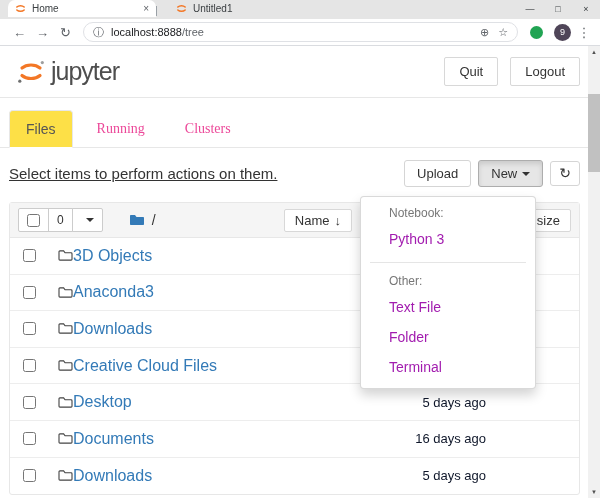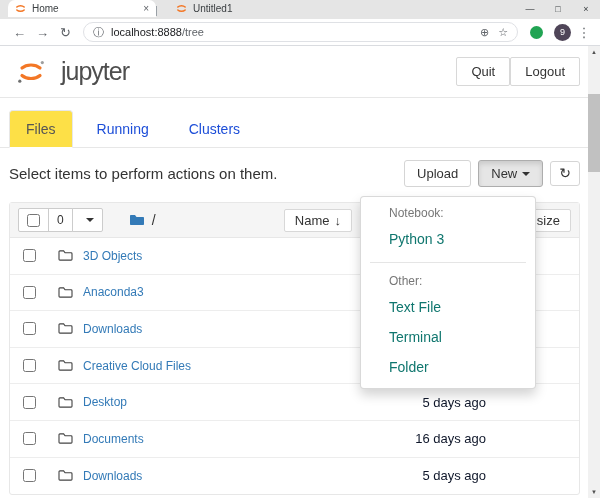--- a/index.html
+++ b/index.html
@@ -26,32 +26,32 @@
   .url-path { color:#5f6368; }
   .omni-right { margin-left:auto; display:flex; gap:9px; color:#5f6368; font-size:11px; }
   .ext-dot { width:13px; height:13px; border-radius:50%; background:#21a453; margin:0 6px; cursor:pointer; }
   .avatar { width:17px; height:17px; border-radius:50%; background:#4f4558; color:#fff; font-size:9px; display:flex; align-items:center; justify-content:center; margin:0 5px; cursor:pointer; }
   .kebab { width:16px; }
 
   
   .page { position:absolute; top:46px; left:0; width:600px; height:452px; background:#fff; overflow:hidden; }
 
   .jp-header { height:52px; display:flex; align-items:center; justify-content:space-between; padding:0 20px 0 16px; border-bottom:1px solid #e7e7e7; }
-  .logo { display:flex; align-items:center; gap:15px; cursor:pointer; }
+  .logo { display:flex; align-items:center; gap:5px; cursor:pointer; }
   .logo-text { font-size:25px; color:#4e4e4e; letter-spacing:-1px; }
-  .header-btns { display:flex; gap:0; }
+  .header-btns { display:flex; gap:12px; }
   .btn { background:#fff; border:1px solid #d8d8d8; border-radius:2px; color:#333; font-size:13px; padding:6px 14px; font-family:inherit; cursor:pointer; }
 
   .jp-tabs { display:flex; align-items:flex-end; padding:0 9px; border-bottom:1px solid #e7e7e7; margin-top:12px; }
   .jp-tab { font-size:14px; padding:10px 16px; cursor:pointer; }
   .jp-tab.active { color:#555; background:#fde047; border:1px solid #e7e7e7; border-bottom:1px solid #fff; border-radius:4px 4px 0 0; margin-bottom:-1px; }
-  .jp-tab.link { color:#1d4ed8; margin-left:8px; }
+  .jp-tab.link { color:#ec4899; margin-left:8px;font-family:Liberation Serif, serif; }
 
   .action-row { display:flex; align-items:center; padding:12px 20px 9px 9px; gap:7px; }
-  .instruction { flex:1; font-size:15px; color:#333; }
+  .instruction { flex:1; font-size:15px; color:#333;text-decoration:underline; }
   .btn.sm { padding:5px 12px; font-size:13px; border-radius:3px; border-color:#d5d5d5; }
   .btn.open { background:#e6e6e6; border-color:#adadad; box-shadow:inset 0 3px 5px rgba(0,0,0,.12); }
   .btn.icon-btn { padding:4px 8px; font-size:14px; line-height:15px; }
   .caret { display:inline-block; width:0; height:0; border-top:4px solid #333; border-left:4px solid transparent; border-right:4px solid transparent; margin-left:5px; vertical-align:2px; }
 
   .list { margin:6px 20px 0 9px; border:1px solid #e7e7e7; border-radius:3px; }
   .list-header { display:flex; align-items:center; background:#f5f5f5; border-bottom:1px solid #e7e7e7; padding:5px 8px; }
   .btn-group { display:flex; }
   .gbtn { background:#fff; border:1px solid #ccc; padding:2px 8px; font-size:12px; color:#333; height:24px; display:flex; align-items:center; cursor:pointer; font-family:inherit; }
   .gbtn + .gbtn { margin-left:-1px; }
@@ -63,26 +63,26 @@
   .sort-btns { margin-left:auto; display:flex; align-items:center; }
   .btn.xs { padding:3px 10px; font-size:13px; border-radius:2px; white-space:nowrap; }
   .sort-name { margin-right:44px; }
   .sort-lm { margin-right:6px; }
   .sort-arrow { font-weight:bold; margin-left:5px; }
 
   .file-row { display:flex; align-items:center; height:36.6px; padding:0 7px; border-bottom:1px solid #ededed; }
   .file-row:last-child { border-bottom:none; }
   .row-check { margin-left:6px; }
   .folder-outline { margin-left:22px; flex:none; }
-  .file-link { margin-left:10px; font-size:12px; color:#337ab7; text-decoration:none; cursor:pointer; }
+  .file-link { font-size:16px; color:#337ab7; text-decoration:none; cursor:pointer; }
   .modified { margin-left:auto; font-size:13px; color:#0f172a; padding-right:86px; }
 
   .dropdown { position:absolute; left:360px; top:150px; width:176px; background:#fff; border:1px solid rgba(0,0,0,.15); border-radius:4px; box-shadow:0 6px 12px rgba(0,0,0,.175); padding:6px 8px; z-index:30; }
   .menu-header { padding:3px 20px; font-size:12px; color:#777; line-height:15px; }
-  .menu-item { padding:6px 20px; font-size:14px; color:#0f766e; line-height:18px; cursor:pointer; }
+  .menu-item { padding:6px 20px; font-size:14px; color:#a21caf; line-height:18px; cursor:pointer; }
   .menu-divider { height:1px; background:#e5e5e5; margin:8px 1px; }
 
   .scrollbar { position:absolute; right:0; top:0; width:12px; height:452px; background:#f1f1f1; z-index:40; }
   .sb-arrow { position:absolute; left:0; width:12px; height:12px; font-size:6px; color:#505050; text-align:center; line-height:12px; cursor:pointer; }
   .sb-arrow.up { top:0; }
   .sb-arrow.down { bottom:0; }
   .sb-thumb { position:absolute; top:48px; left:0; width:12px; height:78px; background:#c1c1c1; cursor:pointer; }
 </style>
 </head>
 <body>
@@ -242,22 +242,22 @@
       <span class="modified">5 days ago</span>
     </div>
   </div>
 
   <div class="dropdown">
     <div class="menu-header">Notebook:</div>
     <div class="menu-item">Python 3</div>
     <div class="menu-divider"></div>
     <div class="menu-header">Other:</div>
     <div class="menu-item">Text File</div>
+    <div class="menu-item">Folder</div>
     <div class="menu-item">Terminal</div>
-    <div class="menu-item">Folder</div>
   </div>
 
   <div class="scrollbar">
     <span class="sb-arrow up">▲</span>
     <span class="sb-thumb"></span>
     <span class="sb-arrow down">▼</span>
   </div>
 
 </div>
 

